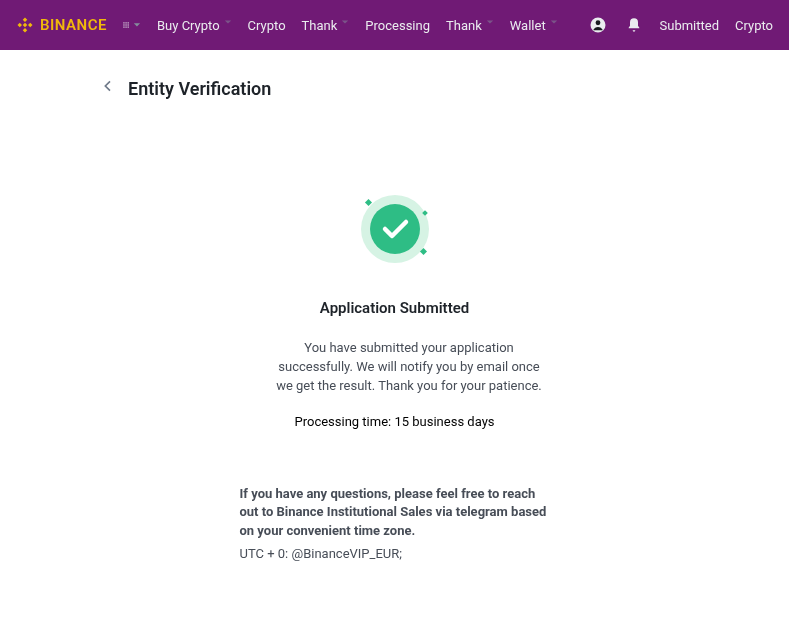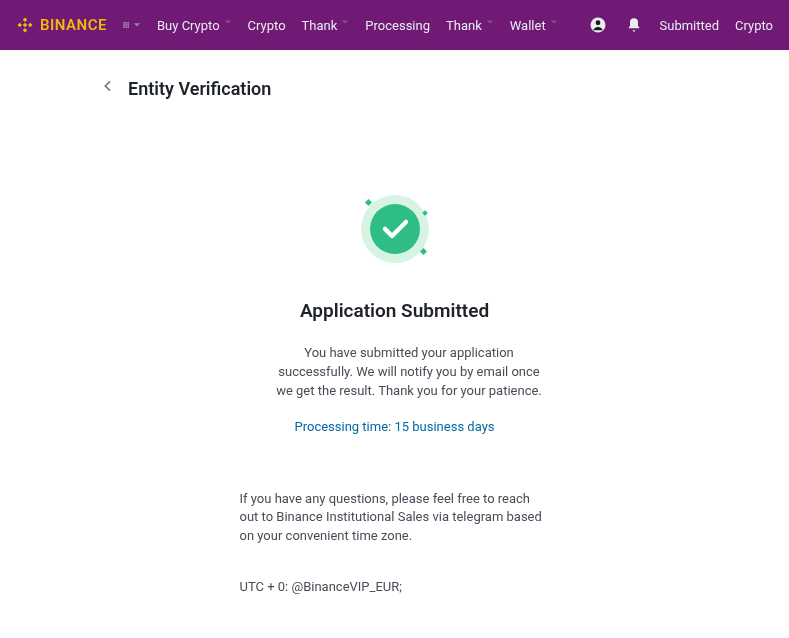--- a/index.html
+++ b/index.html
@@ -16,27 +16,27 @@
   .icon-btn { width: 20px; height: 20px; display: flex; align-items: center; justify-content: center; cursor: pointer; }
   
   
   .page { padding: 20px 0 40px; }
   .breadcrumb { display: flex; align-items: flex-start; gap: 12px; padding: 8px 100px 0; }
   .back-chev { width: 16px; height: 16px; cursor: pointer; color: #707a8a; }
   .page-title { font-size: 18px; font-weight: 600; color: #1e2329; }
   
   .content { max-width: 310px; margin: 90px auto 0; text-align: center; }
   .success-graphic { width: 80px; height: 80px; margin: 0 auto 30px; position: relative; }
-  .content h2 { font-size: 19px; font-weight: 600; margin-bottom: 22px; color: #1e2329; }
+  .content h2 { font-size: 15px; font-weight: 600; margin-bottom: 22px; color: #1e2329; }
   .desc { font-size: 13px; color: #474d57; line-height: 1.45; margin-bottom: 18px; margin-left: 29px; }
-  .proc-time { font-size: 13px; color: #0369a1; margin-bottom: 22px; }
+  .proc-time { font-size: 13px; color: #000000; margin-bottom: 22px; }
   .ok-btn { width: 100%; background: #fcd535; border: none; padding: 12px; font-size: 14px; font-weight: 500; color: #1e2329; cursor: pointer; border-radius: 2px; }
   
   .contact-block { max-width: 310px; margin: 56px auto 0; text-align: left; font-size: 13px; color: #474d57; line-height: 1.45; }
-  .contact-intro { margin-bottom: 32px; }
+  .contact-intro { margin-bottom: 4px; font-weight: bold; }
   .tz-line { margin-bottom: 0; }
 </style>
 </head>
 <body>
 
 <div class="header">
   <div class="logo">
     <svg class="logo-icon" viewBox="0 0 24 24" fill="#f0b90b">
       <path d="M12 2l3 3-3 3-3-3 3-3zm-7 7l3 3-3 3-3-3 3-3zm14 0l3 3-3 3-3-3 3-3zm-7 0l3 3-3 3-3-3 3-3zm0 7l3 3-3 3-3-3 3-3z"></path>
     </svg>

